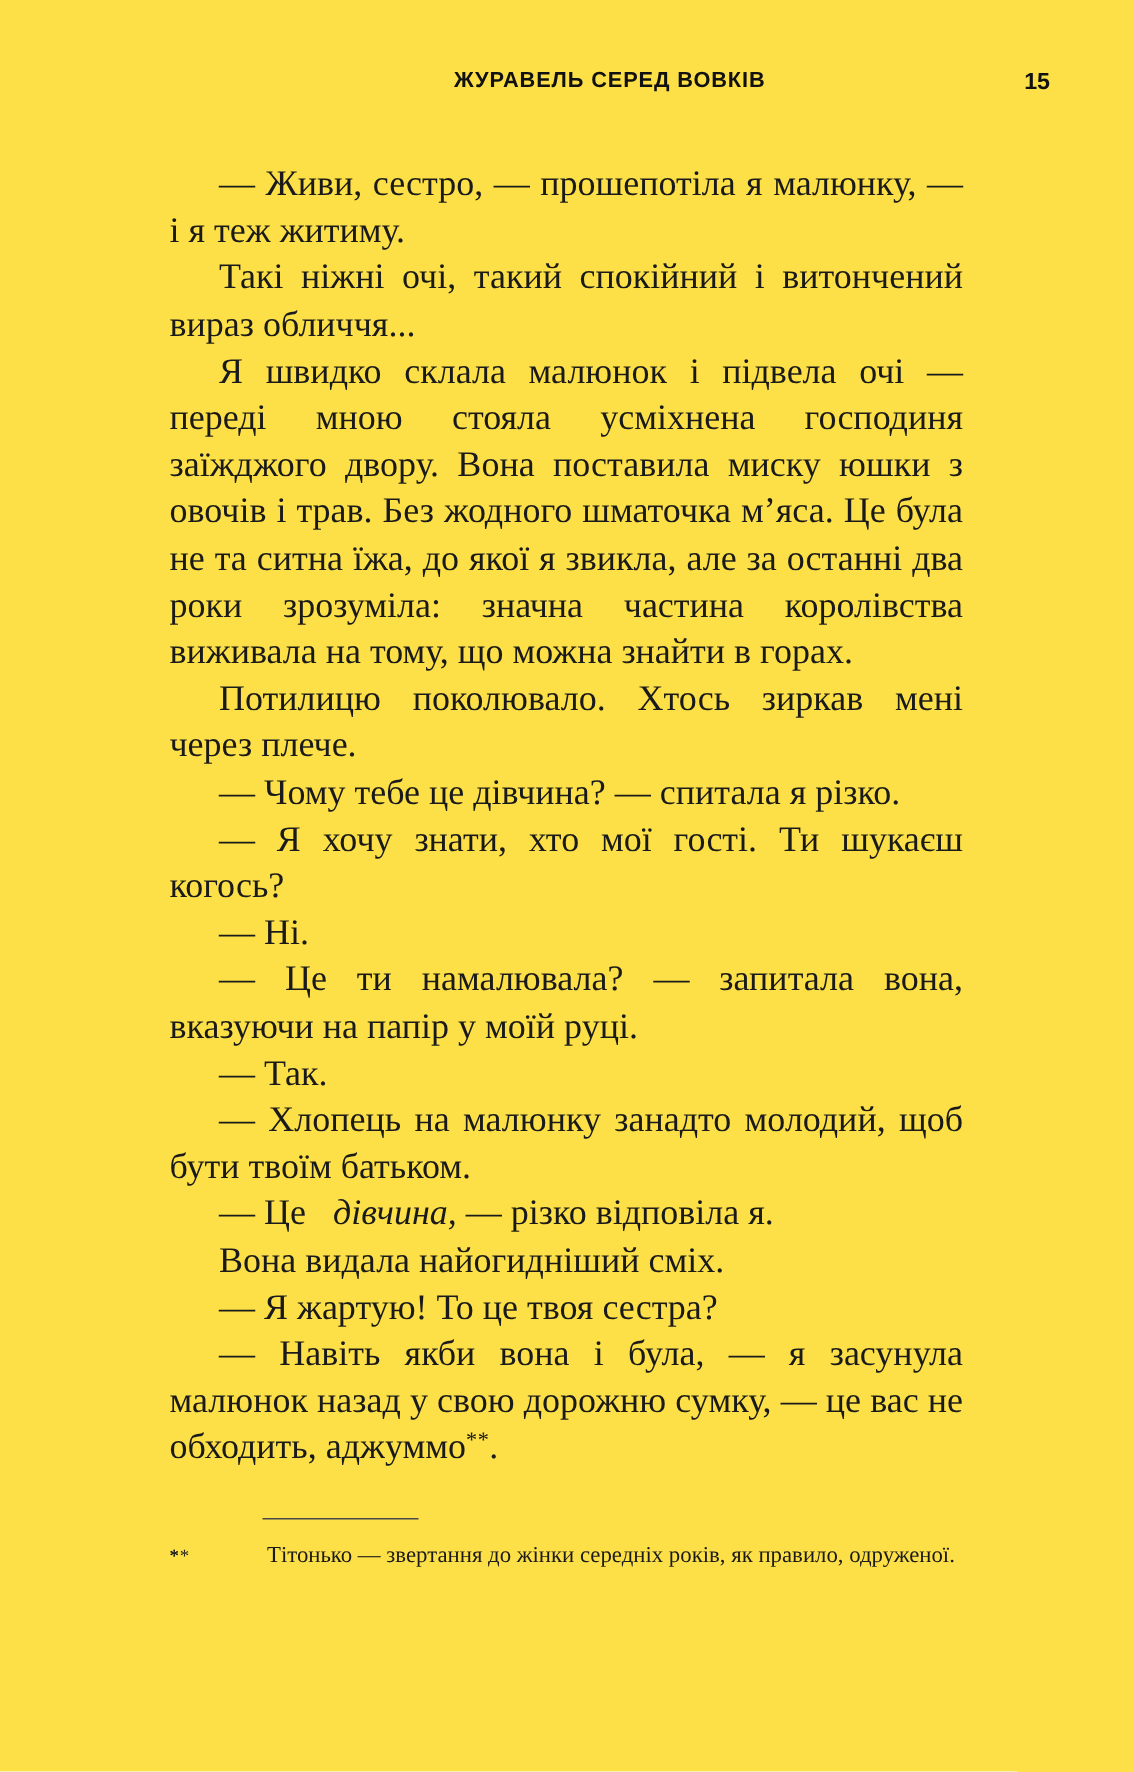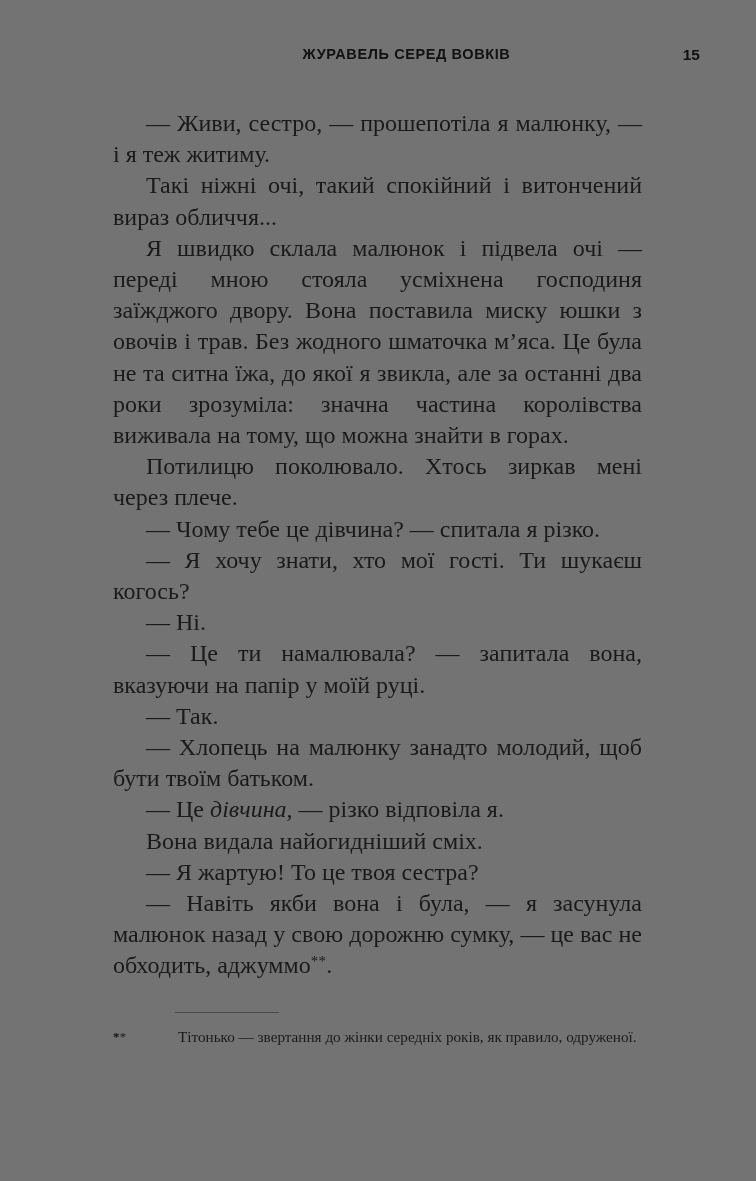--- a/index.html
+++ b/index.html
@@ -6,21 +6,21 @@
   html, body {
     margin: 0;
     padding: 0;
     background: #ffffff;
   }
   .page {
     position: relative;
     width: 756px;
     height: 1181px;
     margin: 0 auto;
-    background: #737373;
+    background: #fde047;
     overflow: hidden;
     font-family: "Liberation Serif", "DejaVu Serif", serif;
     color: #1a1a1a;
   }
 
   
   .running-head {
     position: absolute;
     left: 113px;
     right: 56px;
@@ -64,20 +64,21 @@
     text-justify: inter-word;
     text-indent: 33px;
     hyphens: manual;
     -webkit-hyphens: manual;
   }
   .para.last-line-natural {
     text-align-last: left;
   }
   .para em {
     font-style: italic;
+    margin-left: 12px;
   }
   sup.fn-mark {
     font-size: 0.62em;
     vertical-align: 0.48em;
     line-height: 0;
     letter-spacing: 0.3px;
   }
 
   
   .footnotes {

